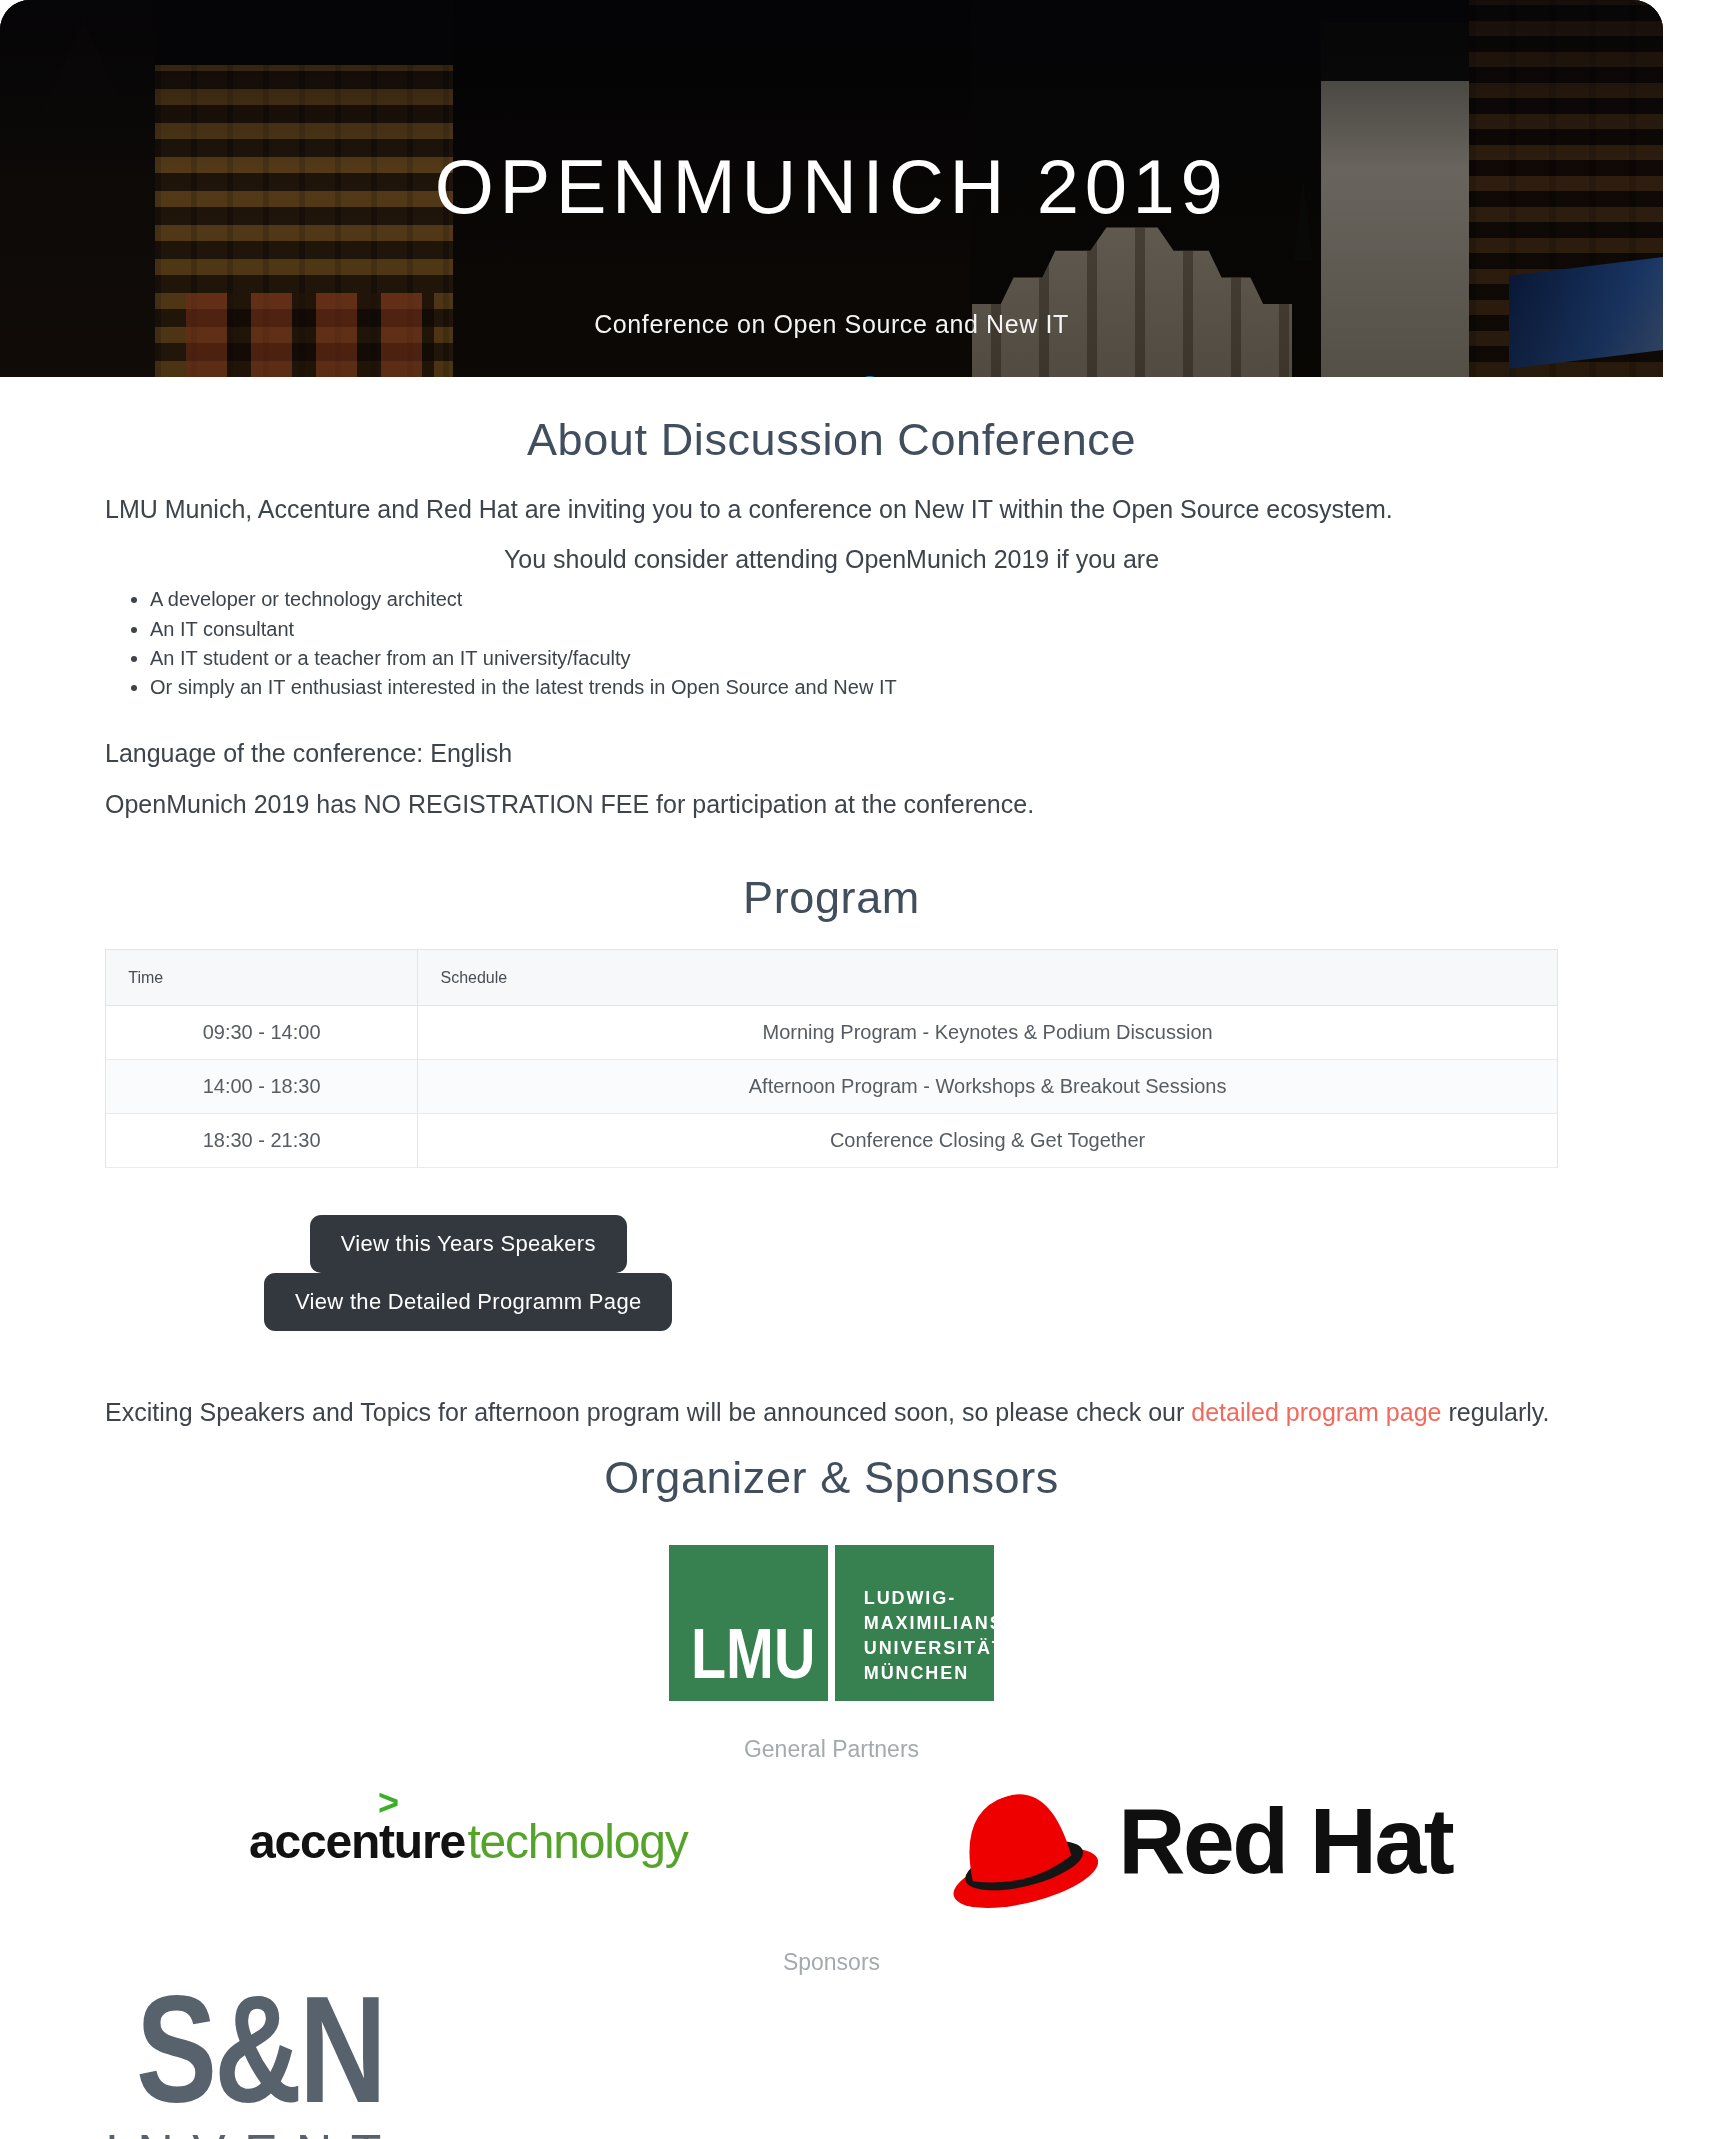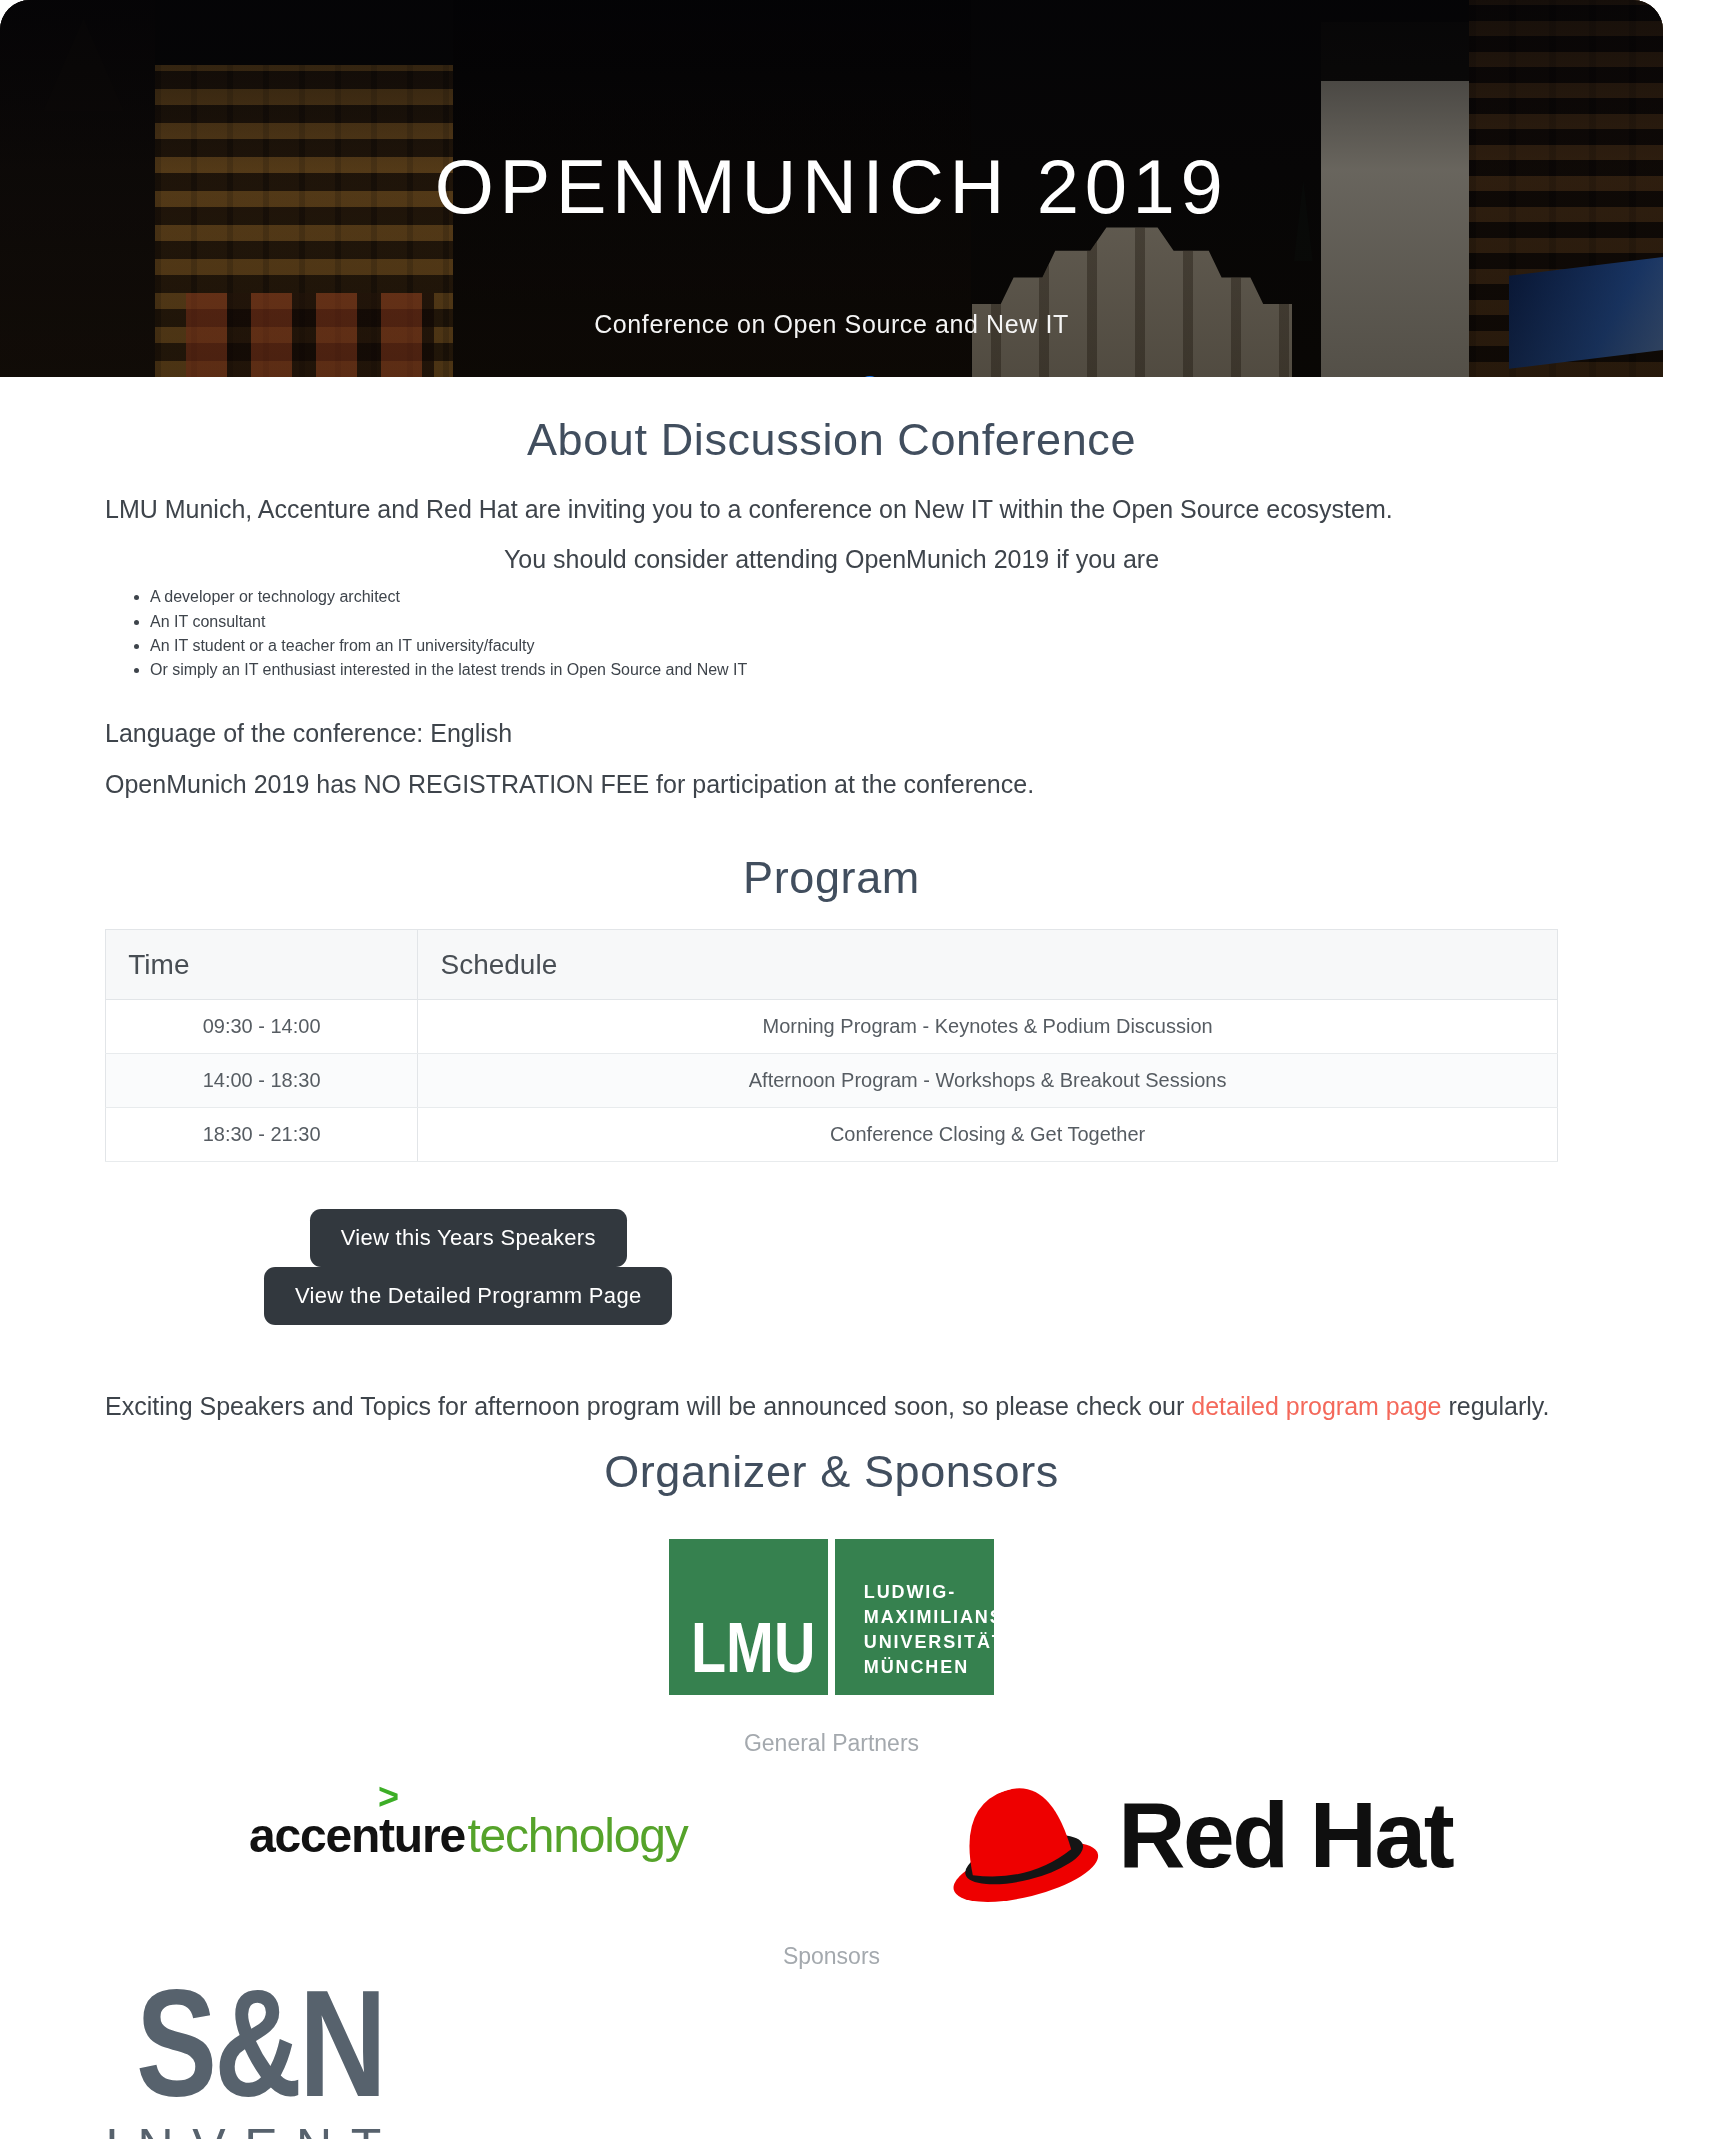--- a/index.html
+++ b/index.html
@@ -61,29 +61,29 @@
   .container { width:1453px; margin:0 auto; }
   .section-heading { font-size:45px; font-weight:300; color:#414e5e; text-align:center;
                      letter-spacing:0.6px; line-height:1.15; margin:0; }
   .lead { font-size:25px; font-weight:300; line-height:1.2; color:#3e444b; margin:0; }
 
   
   .about { padding-top:37px; }
   .about .intro    { margin-top:28px; }
   .about .consider { margin-top:20px;text-align:center; }
   .bullets { margin:13.7px 0 0 0; padding-left:45px; }
-  .bullets li { font-size:16px; font-weight:300; line-height:1.25; margin-bottom:4.3px; color:#3e444b; }
+  .bullets li { font-size:20px; font-weight:300; line-height:1.25; margin-bottom:4.3px; color:#3e444b; }
   .about .language { margin-top:38px; }
   .about .fee      { margin-top:21px; }
 
   
   .program-heading { margin-top:53px; }
   .schedule-table { width:100%; border-collapse:collapse; margin-top:25px; background:#fff;
                     border:1.2px solid #e2e5e8; }
-  .schedule-table th { background:#f7f8f9; text-align:left; font-weight:400; font-size:28px;
+  .schedule-table th { background:#f7f8f9; text-align:left; font-weight:400; font-size:16px;
                        color:#484e54; padding:18.6px 22.3px; border-bottom:1.2px solid #e2e5e8; }
   .schedule-table td { text-align:center; font-size:20px; font-weight:300; color:#565c62;
                        padding:15px 22.3px; border-bottom:1.2px solid #e8ebed; }
   .schedule-table .col-time { width:21.5%; }
   .schedule-table .col2 { border-left:1.2px solid #e2e5e8; }
   .schedule-table tbody tr:nth-child(2) td { background:#fafbfc; }
 
   .buttons-row { display:flex; margin-top:47px;flex-direction:column; }
   .btn-col { width:50%; display:flex; justify-content:center; }
   .btn { background:#32383e; color:#ffffff; font-family:"Liberation Sans", sans-serif;

